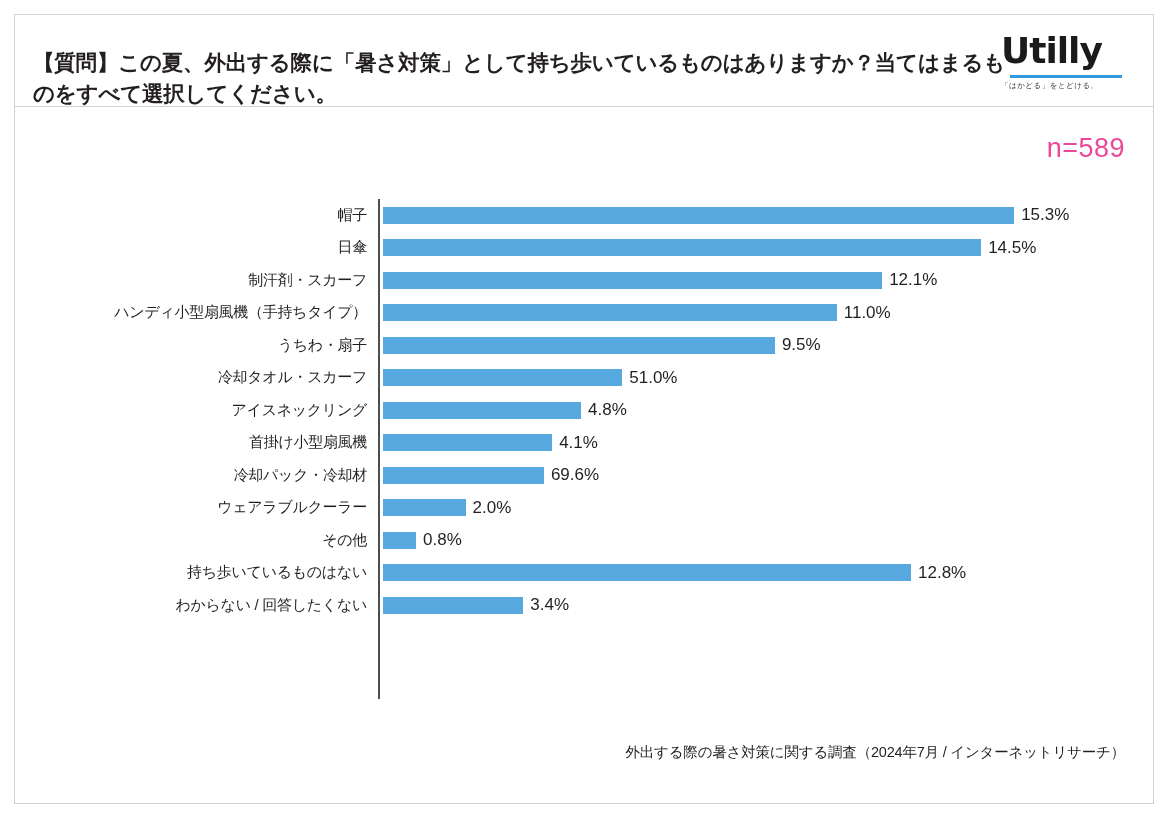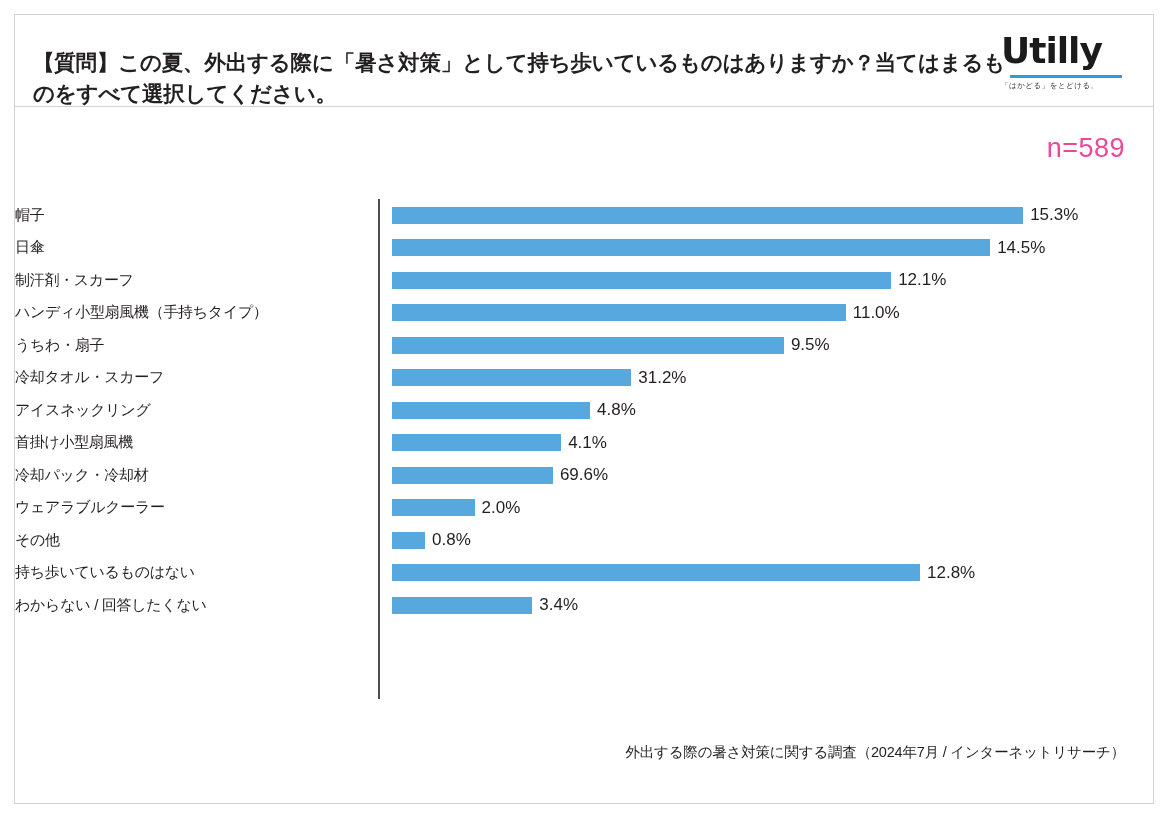--- a/index.html
+++ b/index.html
@@ -110,22 +110,22 @@
     top: 0;
     width: 100%;
   }
   .row {
     display: flex;
     align-items: center;
     height: 32.5px;
   }
   .row-label {
     width: 352px;
-    text-align: left;
-    padding-right: 25px;
+    text-align: right;
+    padding-right: 16px;
     font-size: 15px;
     color: #231f20;
     white-space: nowrap;
     letter-spacing: -0.3px;
   }
   .bar-zone {
     position: relative;
     flex: 1;
     height: 100%;
     display: flex;
@@ -212,21 +212,21 @@
               <div class="row-label">うちわ・扇子</div>
               <div class="bar-zone">
                 <div class="bar" style="width: 391.875px; background: rgb(87, 168, 222);"></div>
                 <div class="bar-value">9.5%</div>
               </div>
             </div>
             <div class="row">
               <div class="row-label">冷却タオル・スカーフ</div>
               <div class="bar-zone">
                 <div class="bar" style="width: 239.25px; background: rgb(87, 168, 222);"></div>
-                <div class="bar-value">31.2%</div>
+                <div class="bar-value">51.0%</div>
               </div>
             </div>
             <div class="row">
               <div class="row-label">アイスネックリング</div>
               <div class="bar-zone">
                 <div class="bar" style="width: 198px; background: rgb(87, 168, 222);"></div>
                 <div class="bar-value">4.8%</div>
               </div>
             </div>
             <div class="row">

